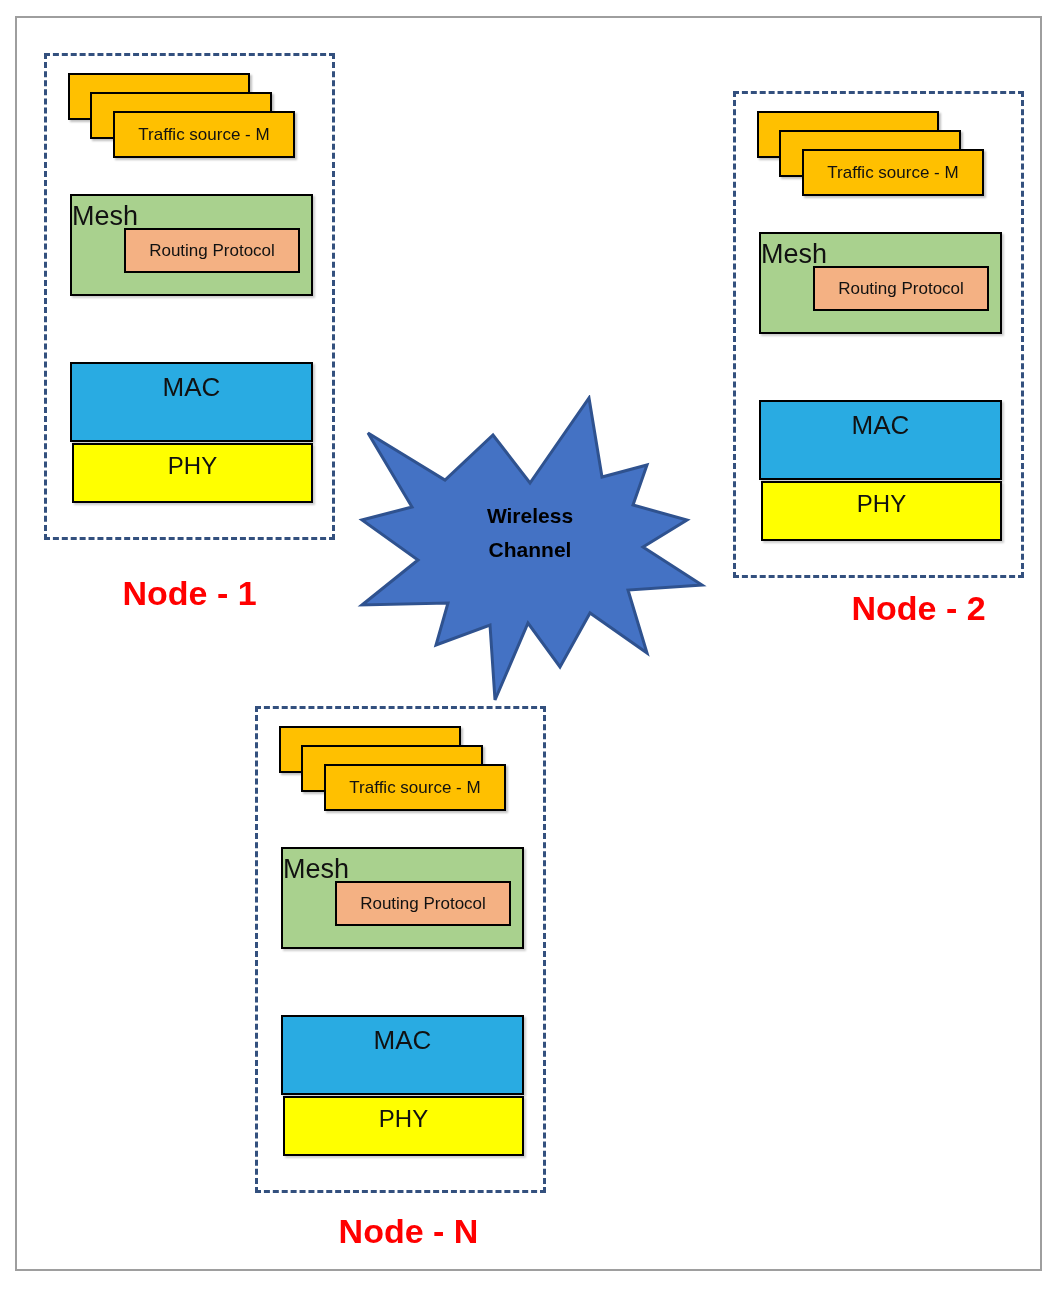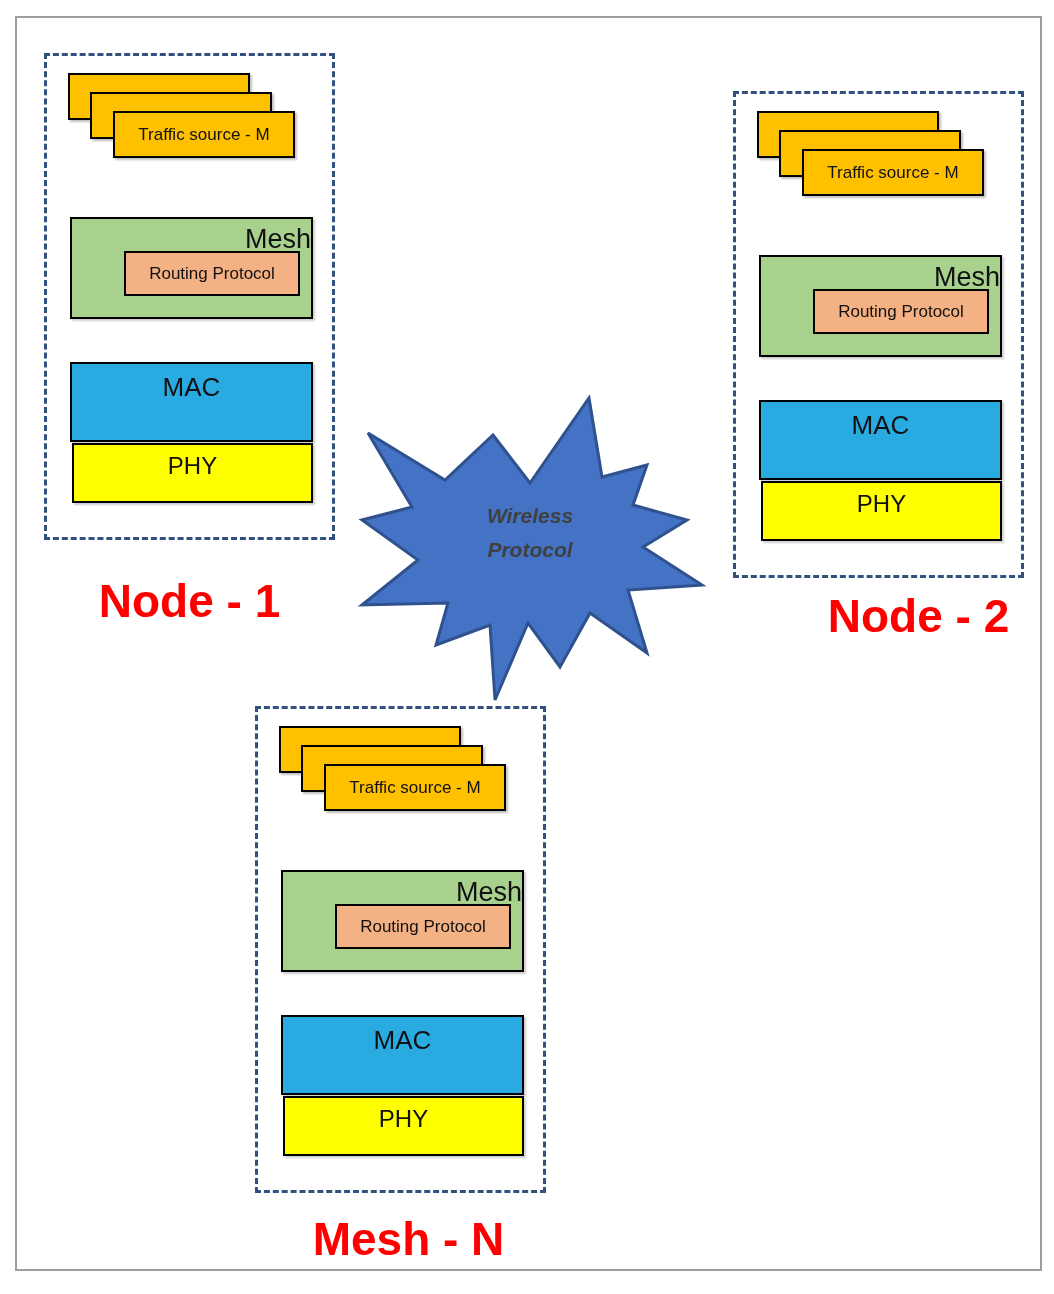--- a/index.html
+++ b/index.html
@@ -56,22 +56,21 @@
 
   
   .mesh {
     position: absolute;
     left: 23px; top: 138px;
     width: 243px; height: 102px;
     background: var(--mesh_fill, #A9D18E);
     border: 2px solid #000;
     box-shadow: 2px 2px 2px rgba(0,0,0,0.2);
     box-sizing: border-box;
-    text-align: right;
-    margin-top: 23px;
+    text-align: left;
   }
   .mesh-title { font-size: 27px; margin-top: 5px; }
   .routing {
     position: absolute;
     left: 52px; top: 32px;
     width: 176px; height: 45px;
     background: var(--routing_fill, #F4B183);
     border: 2px solid #000;
     box-sizing: border-box;
     display: flex; align-items: center; justify-content: center;
@@ -96,21 +95,21 @@
     left: 25px; top: 387px;
     width: 241px; height: 60px;
     background: var(--phy_fill, #FFFF00);
     font-size: 24px; padding-top: 7px;
   }
 
   .node-label {
     position: absolute;
     width: 291px;
     text-align: center;
-    font-size: 46px;
+    font-size: 34px;
     font-weight: bold;
     color: var(--node_label, #FF0000);
   }
   #node1 .node-label { left: 0;    top: 521px; }
   #node2 .node-label { left: 40px; top: 498px; }
   #nodeN .node-label { left: 8px;  top: 506px; }
 
   
   .starburst {
     position: absolute;
@@ -124,24 +123,23 @@
     stroke-width: 3;
     stroke-linejoin: miter;
   }
   .channel-text {
     position: absolute; left: 0; top: 0;
     width: 100%; height: 100%;
     display: flex; flex-direction: column;
     align-items: center; justify-content: center;
     padding-bottom: 36px;
     box-sizing: border-box;
-    font-size: 21px; font-weight: bold; color: #404040;
+    font-size: 21px; font-weight: bold; color: #000000;
     line-height: 34px;
     text-align: left;
-    font-style: italic;
   }
 </style>
 </head>
 <body>
 
 <div class="canvas">
 
   <div class="page-border"></div>
 
   <div class="node" id="node1">
@@ -191,26 +189,26 @@
           <span>Traffic source - M</span>
         </div>
       </div>
       <div class="mesh">
         <div class="mesh-title">Mesh</div>
         <div class="routing">Routing Protocol</div>
       </div>
       <div class="mac">MAC</div>
       <div class="phy">PHY</div>
     </div>
-    <div class="node-label">Mesh - N</div>
+    <div class="node-label">Node - N</div>
   </div>
 
   <div class="starburst">
     <svg width="360" height="312" viewBox="0 0 360 312">
       <polygon class="star-shape" points="239,3 252,82 297,70 283,110 337,125 293,152 352,190 278,195 297,258 240,218 210,272 178,228 145,305 140,230 86,250 98,208 12,210 68,165 12,125 62,112 18,38 95,85 143,40 180,88"></polygon>
     </svg>
     <div class="channel-text">
       <div>Wireless</div>
-      <div>Protocol</div>
+      <div>Channel</div>
     </div>
   </div>
 
 </div>
 
 </body></html>

